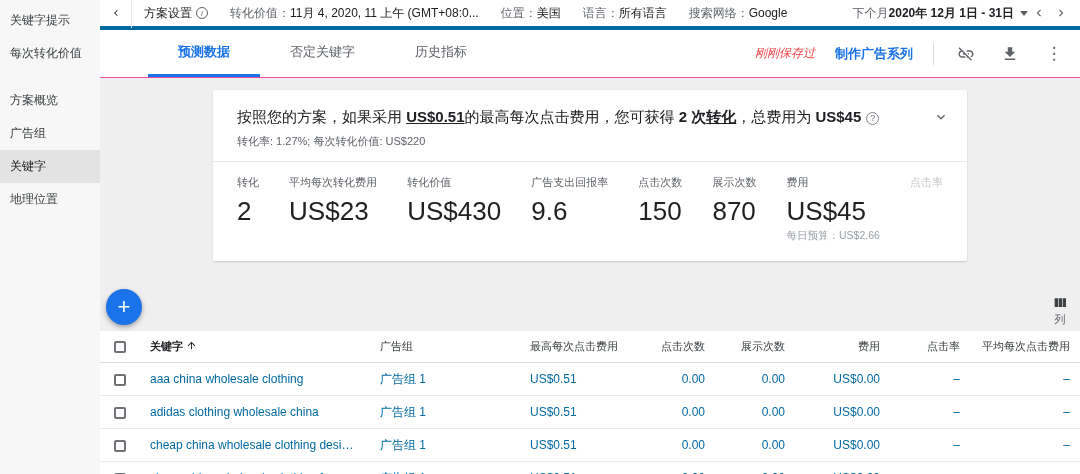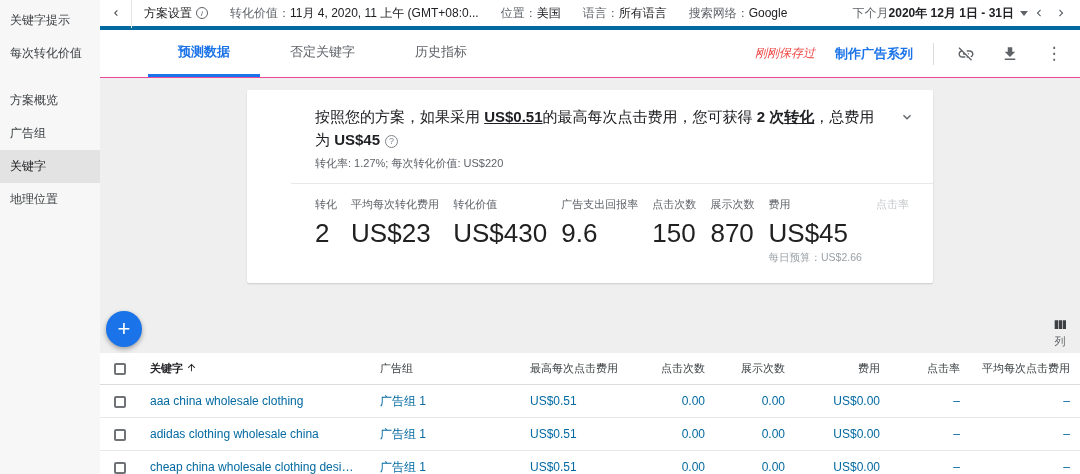--- a/index.html
+++ b/index.html
@@ -42,21 +42,21 @@
   .saved-status { color:#ef4444; font-style:italic; font-size:12px; white-space:nowrap; }
   .create-campaign { color:#1a73e8; font-size:13px; font-weight:bold; white-space:nowrap; cursor:pointer; }
   .vdiv { width:1px; height:22px; background:#dadce0; }
   .icon-btn { width:24px; height:24px; display:flex; align-items:center; justify-content:center; cursor:pointer; color:#5f6368; }
   .kebab { font-size:17px; color:#5f6368; line-height:1; }
 
   
   .content { flex:1; background:#efefef; overflow:hidden; padding-top:12px; }
 
   
-  .card { width:686px; margin:0 auto; background:#fff; border-radius:2px; box-shadow:0 1px 2px rgba(0,0,0,.15);padding-left:44px; }
+  .card { width:754px; margin:0 auto; background:#fff; border-radius:2px; box-shadow:0 1px 2px rgba(0,0,0,.15); }
   .card-head { display:flex; align-items:flex-start; padding:15px 14px 0 24px; }
   .headline { flex:1; font-size:15px; line-height:23px; color:#202124; }
   .hl-strong { font-weight:bold; }
   .hl-underline { text-decoration:underline; }
   .help-circle { display:inline-flex; width:13px; height:13px; border:1px solid #80868b; border-radius:50%; color:#80868b; font-size:9px; align-items:center; justify-content:center; margin-left:5px; position:relative; top:-1px; cursor:pointer; }
   .collapse-btn { width:24px; height:24px; display:flex; align-items:center; justify-content:center; cursor:pointer; margin-left:10px; }
   .subline { padding:0 24px; margin-top:5px; font-size:11px; color:#5f6368; }
   .card-divider { margin-top:12px; border-top:1px solid #e8e8e8; }
   .metrics { display:flex; justify-content:space-between; padding:13px 24px 18px 24px; }
   .metric { display:flex; flex-direction:column; white-space:nowrap; }

